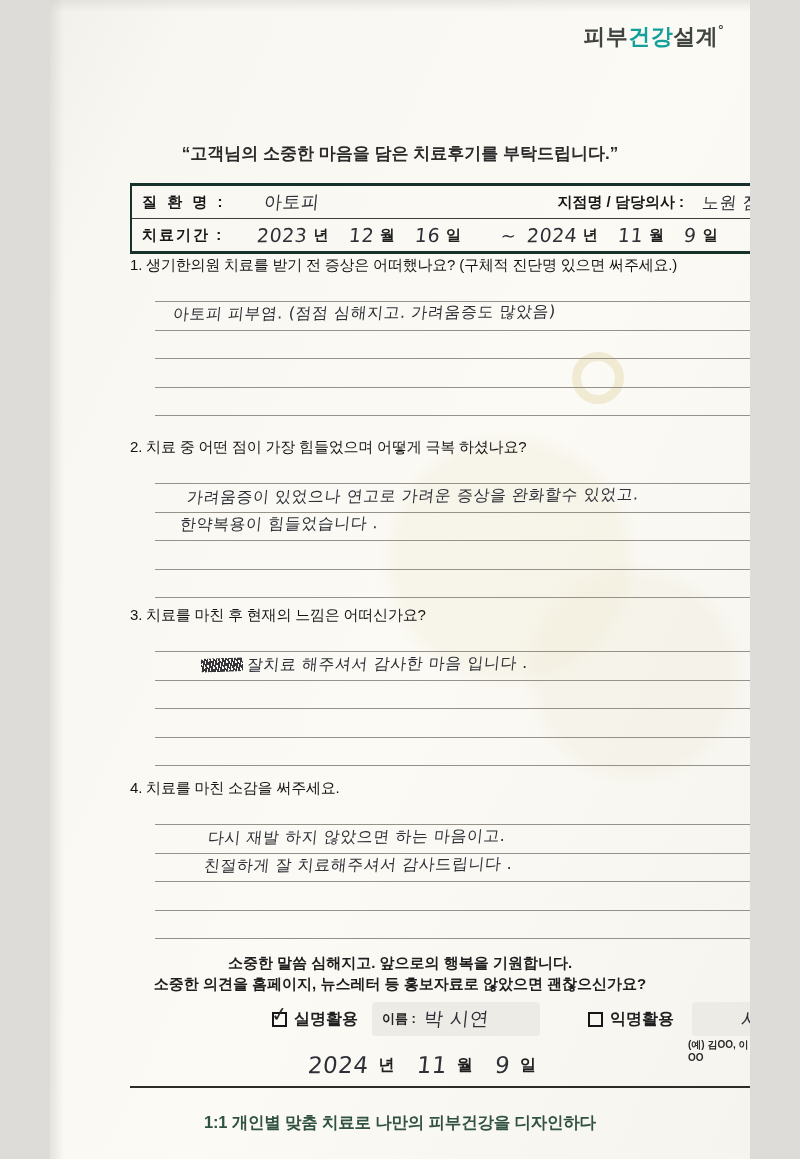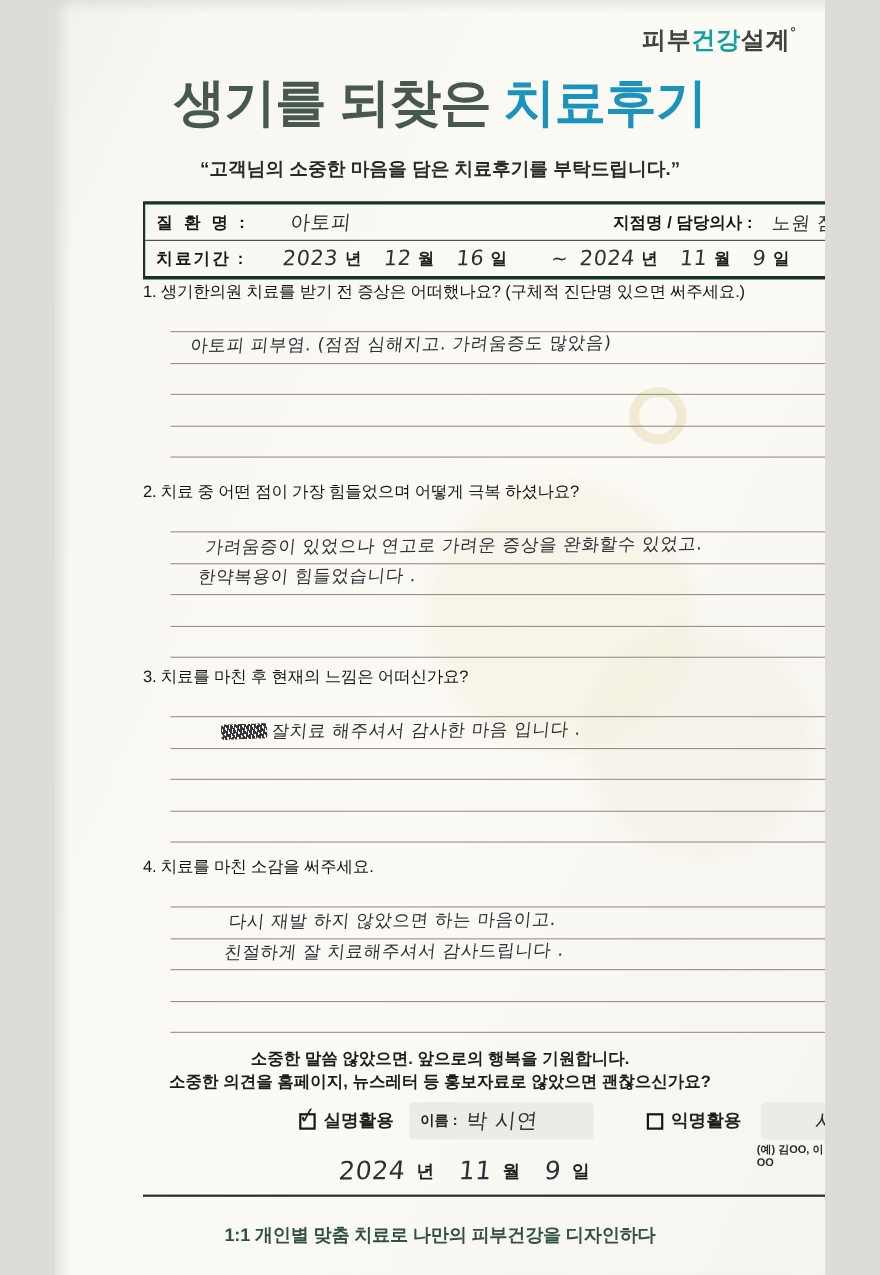--- a/index.html
+++ b/index.html
@@ -98,21 +98,20 @@
 </head>
 <body>
 
 <div class="page">
   <div class="wm wm-blob1"></div>
   <div class="wm wm-blob2"></div>
   <div class="wm wm-ring"></div>
 
   <div class="logo"><span>피부</span><span class="accent">건강</span><span>설계</span><span class="degree">°</span></div>
 
-  <h1 class="title"><span class="t-green">생기를 되찾은</span> <span class="t-teal">치료후기</span></h1>
 
   <p class="subtitle">“고객님의 소중한 마음을 담은 치료후기를 부탁드립니다.”</p>
 
   <div class="htable">
     <div class="hrow r1">
       <div class="cell disease">
         <span class="lbl">질 환 명 :</span>
         <span class="hand">아토피</span>
       </div>
       <div class="cell clinic">
@@ -183,21 +182,21 @@
       <div class="rule"></div>
       <div class="rule"></div>
       <div class="rule"></div>
       <div class="rule"></div>
       <span class="hand h0">다시  재발 하지  않았으면  하는 마음이고.</span>
       <span class="hand h1">친절하게  잘  치료해주셔서  감사드립니다 .</span>
     </div>
   </div>
 
   <div class="thanks">
-    <div>소중한 말씀 않았으면. 앞으로의 행복을 기원합니다.</div>
+    <div>소중한 말씀 심해지고. 앞으로의 행복을 기원합니다.</div>
     <div>소중한 의견을 홈페이지, 뉴스레터 등 홍보자료로 않았으면 괜찮으신가요?</div>
   </div>
 
   <div class="consent">
     <span class="cb">
         <span class="check hand">✓</span>
       </span>
     <span class="cb-label">실명활용</span>
     <span class="pill name-pill">
       <span class="small-lbl">이름 :</span>

